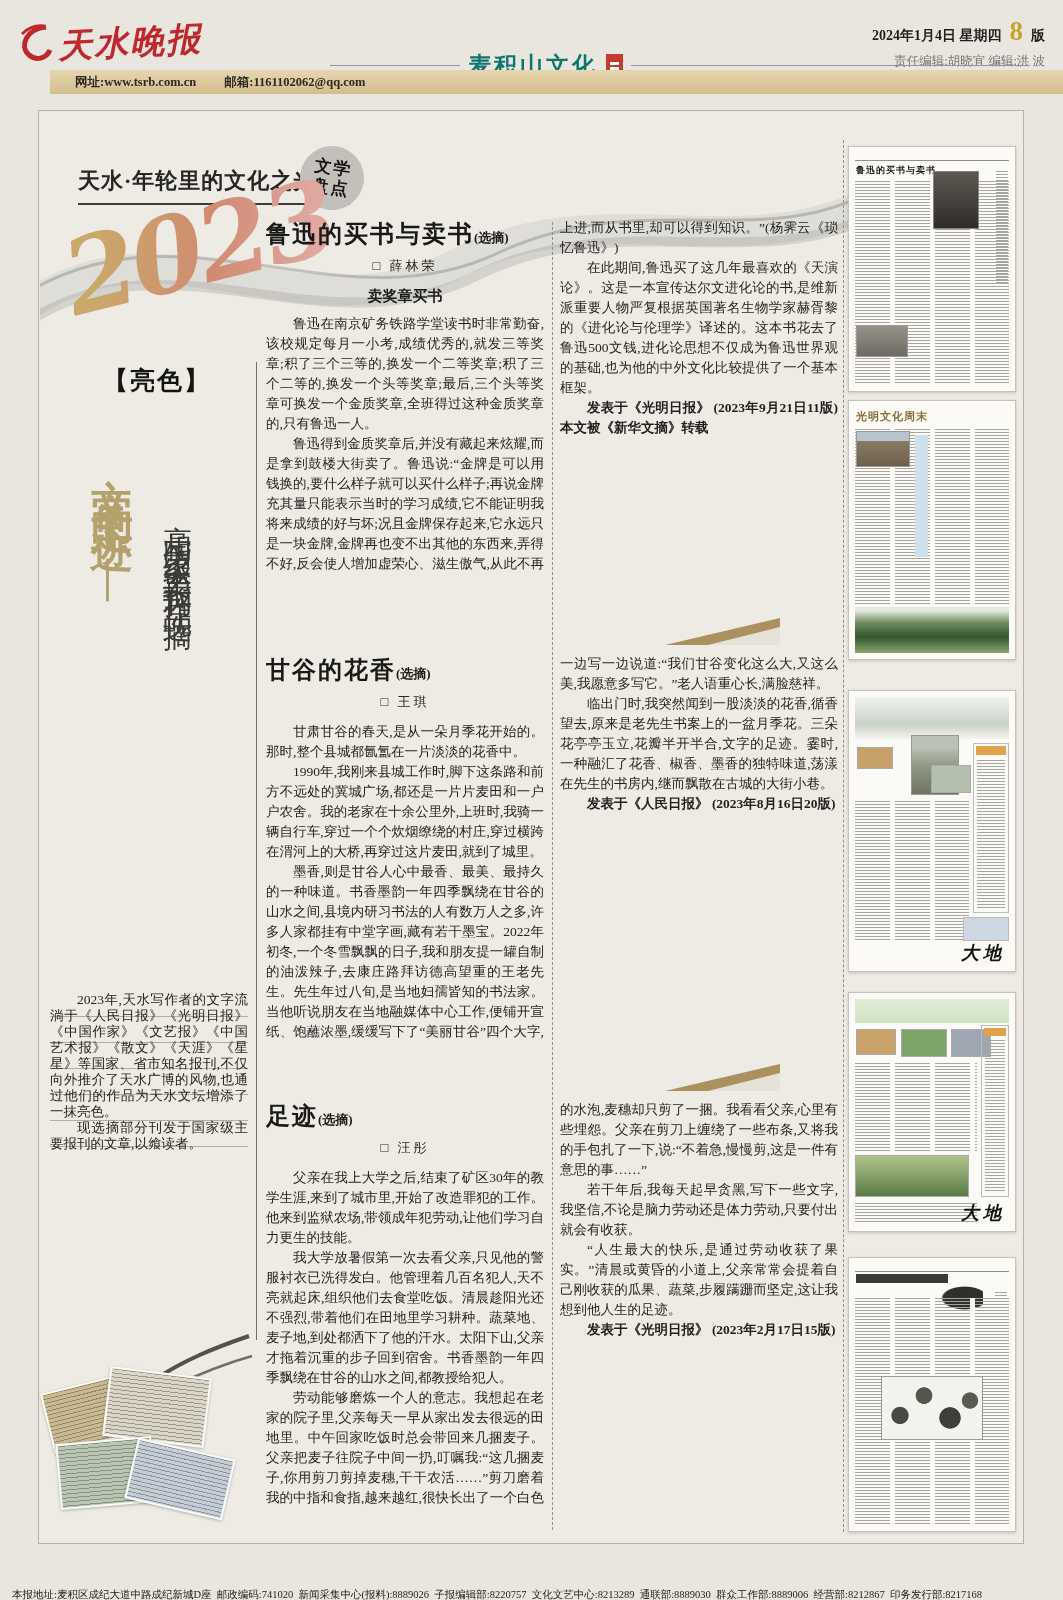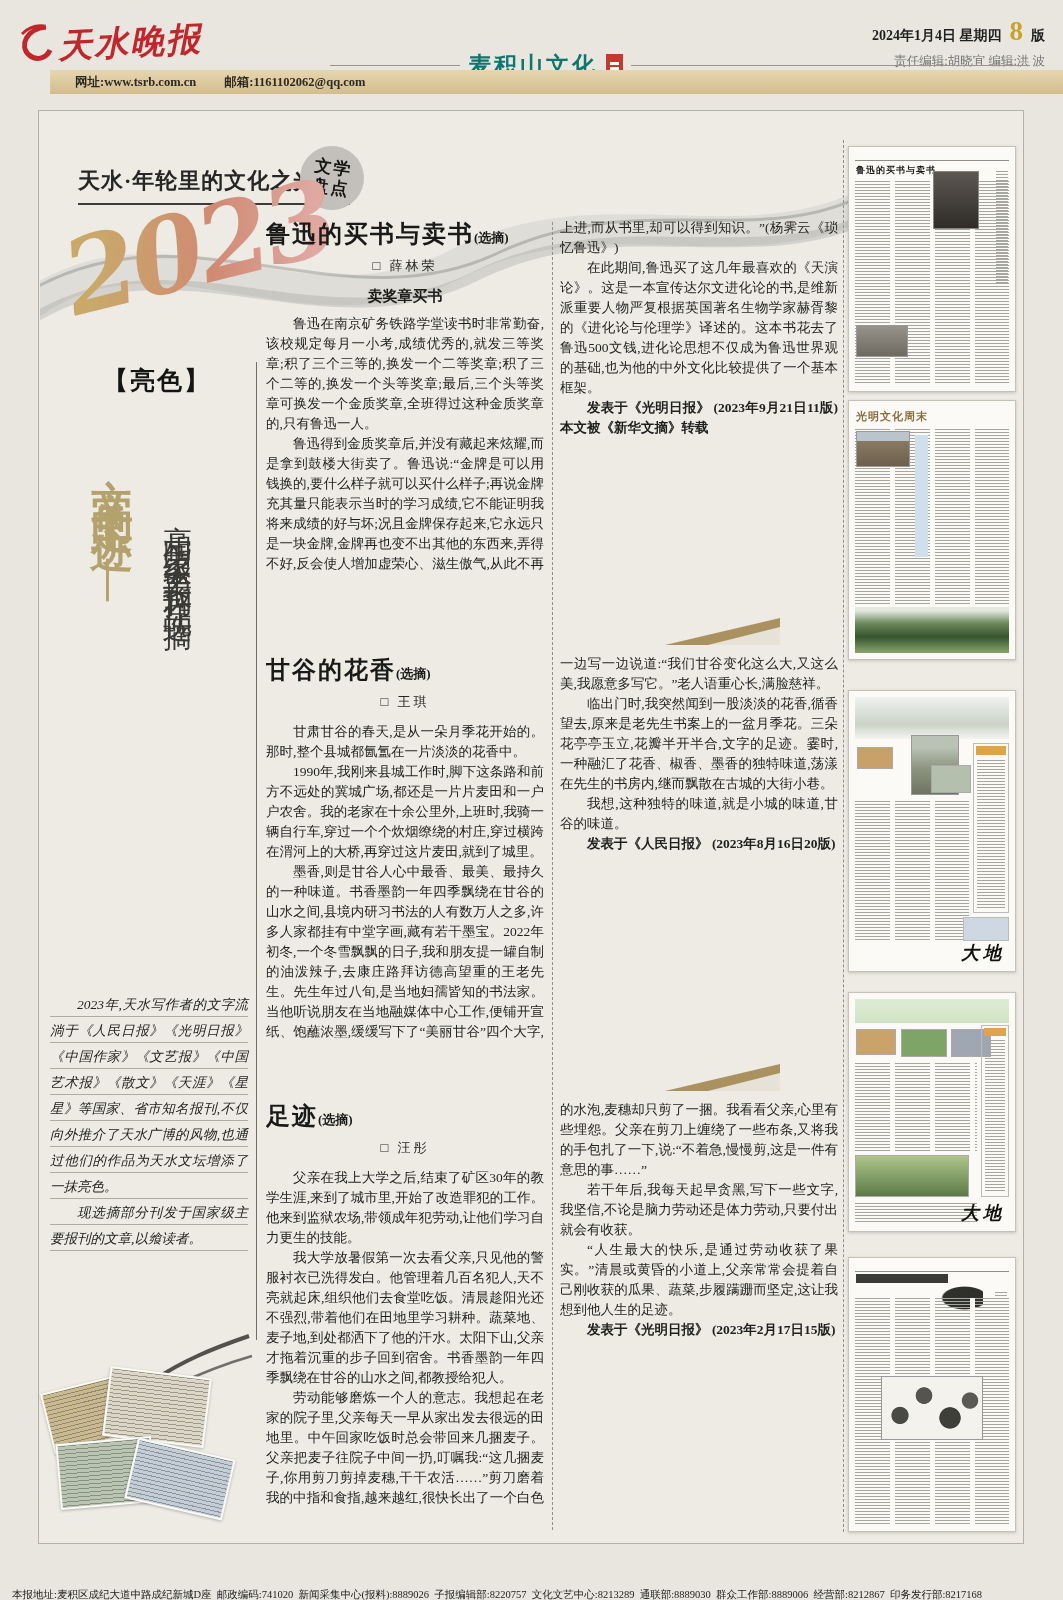--- a/index.html
+++ b/index.html
@@ -36,22 +36,22 @@
         font-size:104px;letter-spacing:-4px;color:#cf9a74;transform:rotate(-14deg);line-height:1;}
   @supports ((-webkit-background-clip:text)){
     .year{background:linear-gradient(105deg,#c9a86a 15%,#d08a72 55%,#dfa9a2 90%);-webkit-background-clip:text;background-clip:text;color:transparent;}
   }
   
   .side-tag{position:absolute;left:103px;top:364px;font-size:25px;font-weight:bold;color:#141412;letter-spacing:2px;}
   .v-title{position:absolute;left:84px;top:445px;writing-mode:vertical-rl;font-size:42px;font-weight:bold;
            color:#b4a26e;letter-spacing:12px;height:540px;}
   .v-sub{position:absolute;left:158px;top:502px;writing-mode:vertical-rl;font-size:29px;color:#3a3a36;letter-spacing:8px;height:480px;}
   .side-border{position:absolute;left:256px;top:362px;height:978px;border-left:1px solid #6f6f68;}
-  .side-intro{position:absolute;left:50px;top:992px;width:198px;font-size:13.5px;line-height:26px;
-              font-style:italic;color:#23231f;text-align:justify;
+  .side-intro{position:absolute;left:50px;top:992px;width:198px;font-size:13.5px;line-height:16px;
+              color:#23231f;text-align:justify;
               background-image:repeating-linear-gradient(to bottom,transparent 0 24px,rgba(70,70,64,.38) 24px 25px,transparent 25px 26px);}
   .side-intro p{margin:0;text-indent:2em;}
   .collage{position:absolute;left:44px;top:1338px;width:200px;height:198px;}
   .collage .ph{position:absolute;border:2px solid #fbfaf6;box-shadow:0 1px 3px rgba(0,0,0,.25);
                background-image:repeating-linear-gradient(to bottom,rgba(90,90,85,.5) 0 1px,transparent 1px 4px);}
   
   .dash-sep{position:absolute;border-left:1px dashed #8f8f88;}
   
   .articles{position:absolute;left:266px;top:218px;width:572px;}
   .article{column-count:2;column-gap:16px;column-fill:auto;font-size:13.5px;line-height:20px;text-align:justify;overflow:hidden;}
@@ -168,21 +168,20 @@
       <span class="tri-inner"></span>
     </div>
 
     <section class="article" style="height:402px">
       <h2 class="atitle"><span>甘谷的花香</span><span class="asuffix">(选摘)</span></h2>
       <div class="aauthor">□  王琪</div>
       <p>甘肃甘谷的春天,是从一朵月季花开始的。那时,整个县城都氤氲在一片淡淡的花香中。</p>
       <p>1990年,我刚来县城工作时,脚下这条路和前方不远处的冀城广场,都还是一片片麦田和一户户农舍。我的老家在十余公里外,上班时,我骑一辆自行车,穿过一个个炊烟缭绕的村庄,穿过横跨在渭河上的大桥,再穿过这片麦田,就到了城里。</p>
       <p>墨香,则是甘谷人心中最香、最美、最持久的一种味道。书香墨韵一年四季飘绕在甘谷的山水之间,县境内研习书法的人有数万人之多,许多人家都挂有中堂字画,藏有若干墨宝。2022年初冬,一个冬雪飘飘的日子,我和朋友提一罐自制的油泼辣子,去康庄路拜访德高望重的王老先生。先生年过八旬,是当地妇孺皆知的书法家。当他听说朋友在当地融媒体中心工作,便铺开宣纸、饱蘸浓墨,缓缓写下了“美丽甘谷”四个大字,一边写一边说道:“我们甘谷变化这么大,又这么美,我愿意多写它。”老人语重心长,满脸慈祥。</p>
       <p>临出门时,我突然闻到一股淡淡的花香,循香望去,原来是老先生书案上的一盆月季花。三朵花亭亭玉立,花瓣半开半合,文字的足迹。霎时,一种融汇了花香、椒香、墨香的独特味道,荡漾在先生的书房内,继而飘散在古城的大街小巷。</p>
-      <p>我想,这种独特的味道,就是小城的味道,甘谷的味道。</p>
       <p class="asource">发表于《人民日报》  (2023年8月16日20版)</p>
     </section>
 
     <div class="divider">
       <span class="tri-outer"></span>
       <span class="tri-inner"></span>
     </div>
 
     <section class="article" style="height:415px">
       <h2 class="atitle"><span>足迹</span><span class="asuffix">(选摘)</span></h2>

